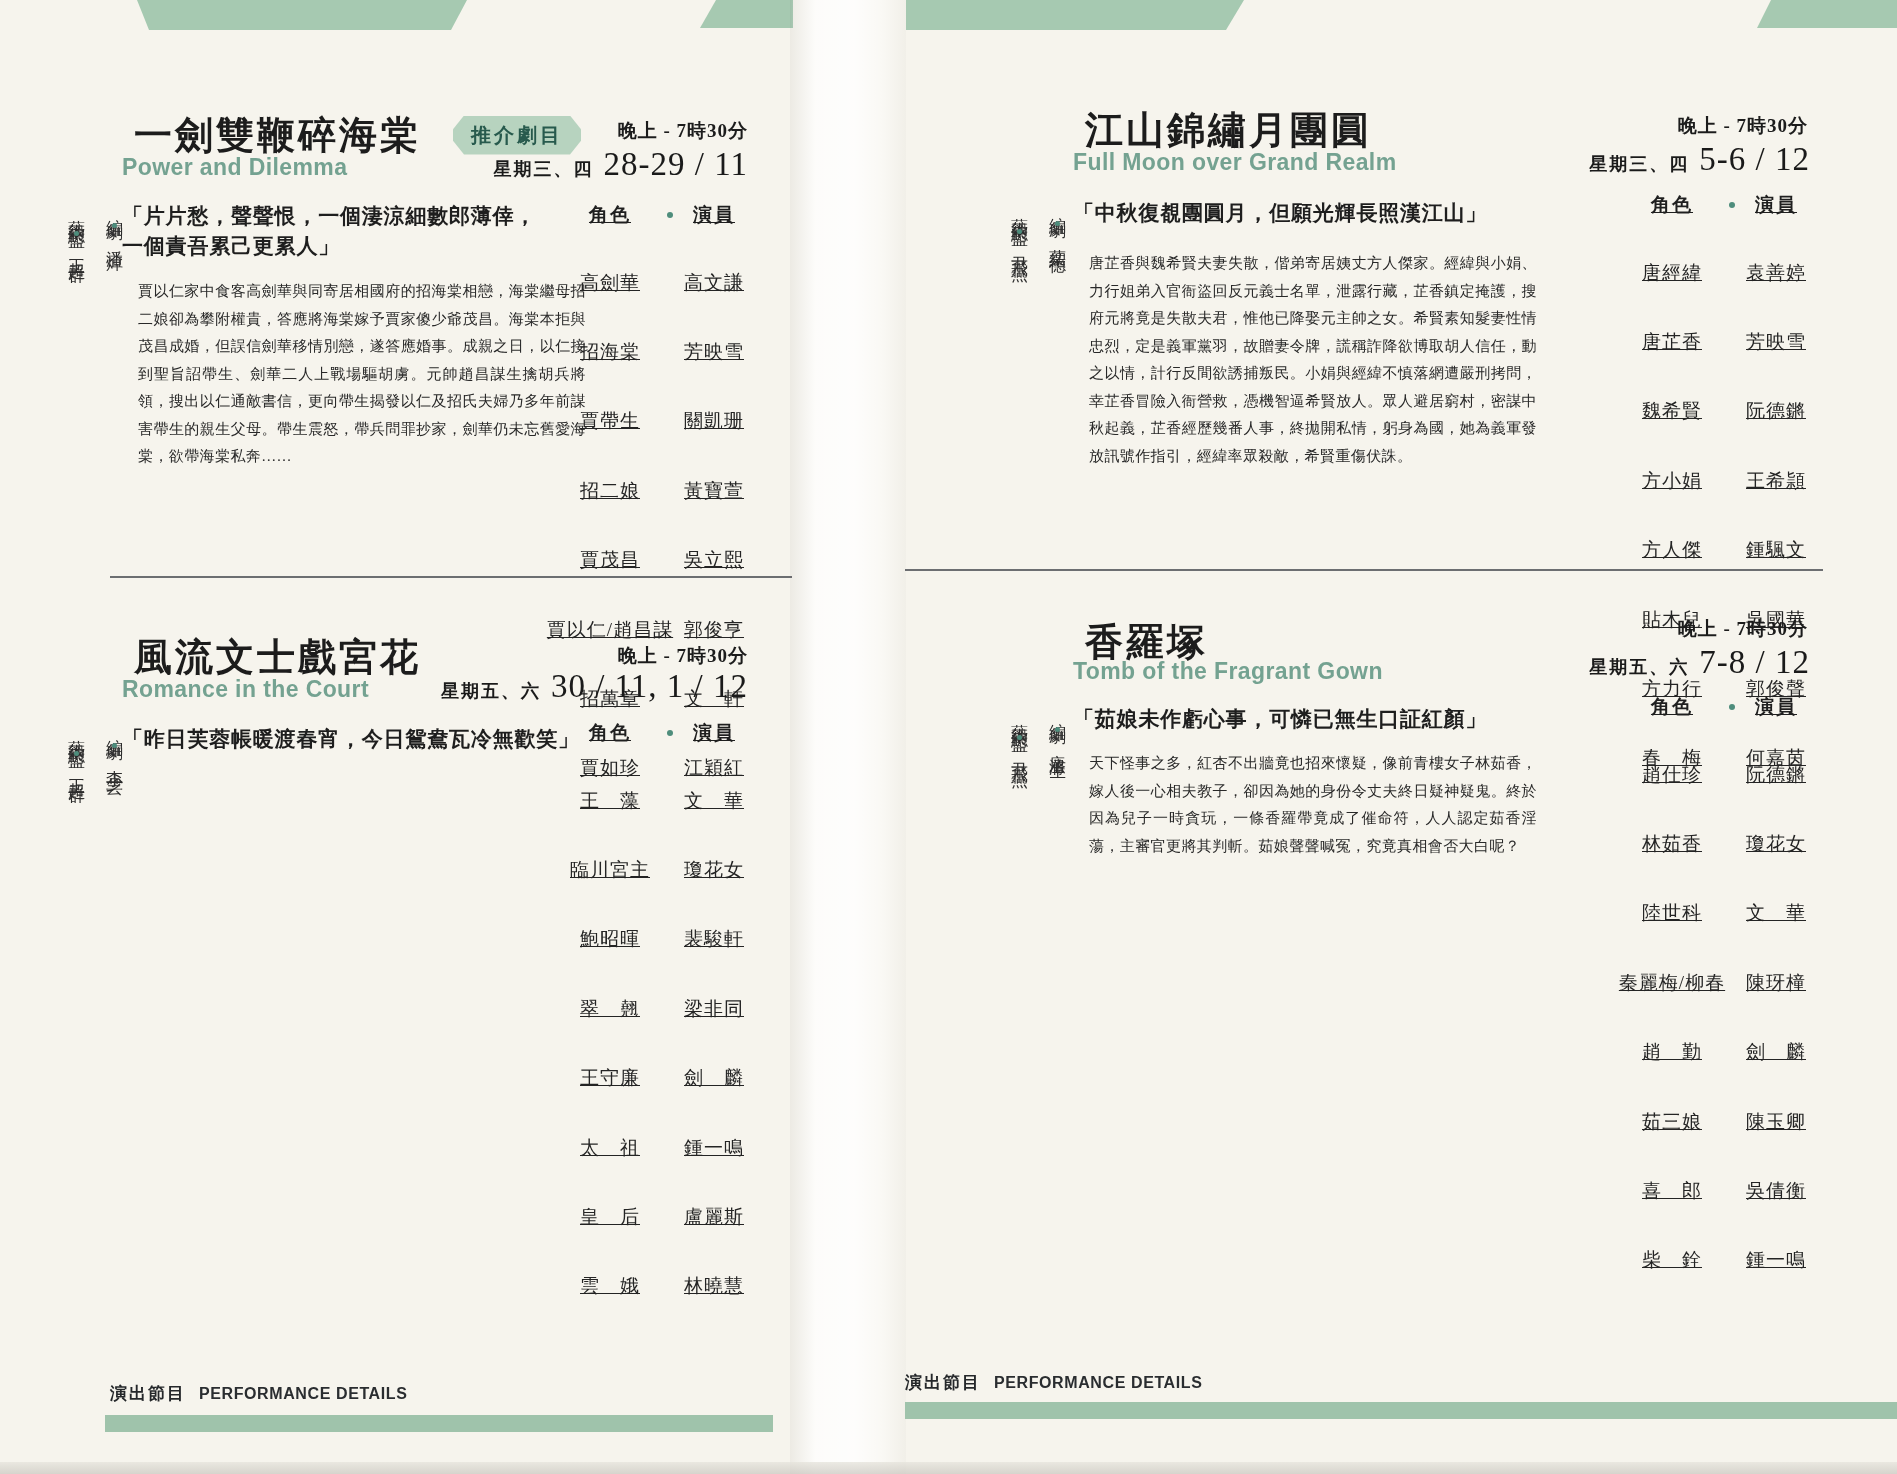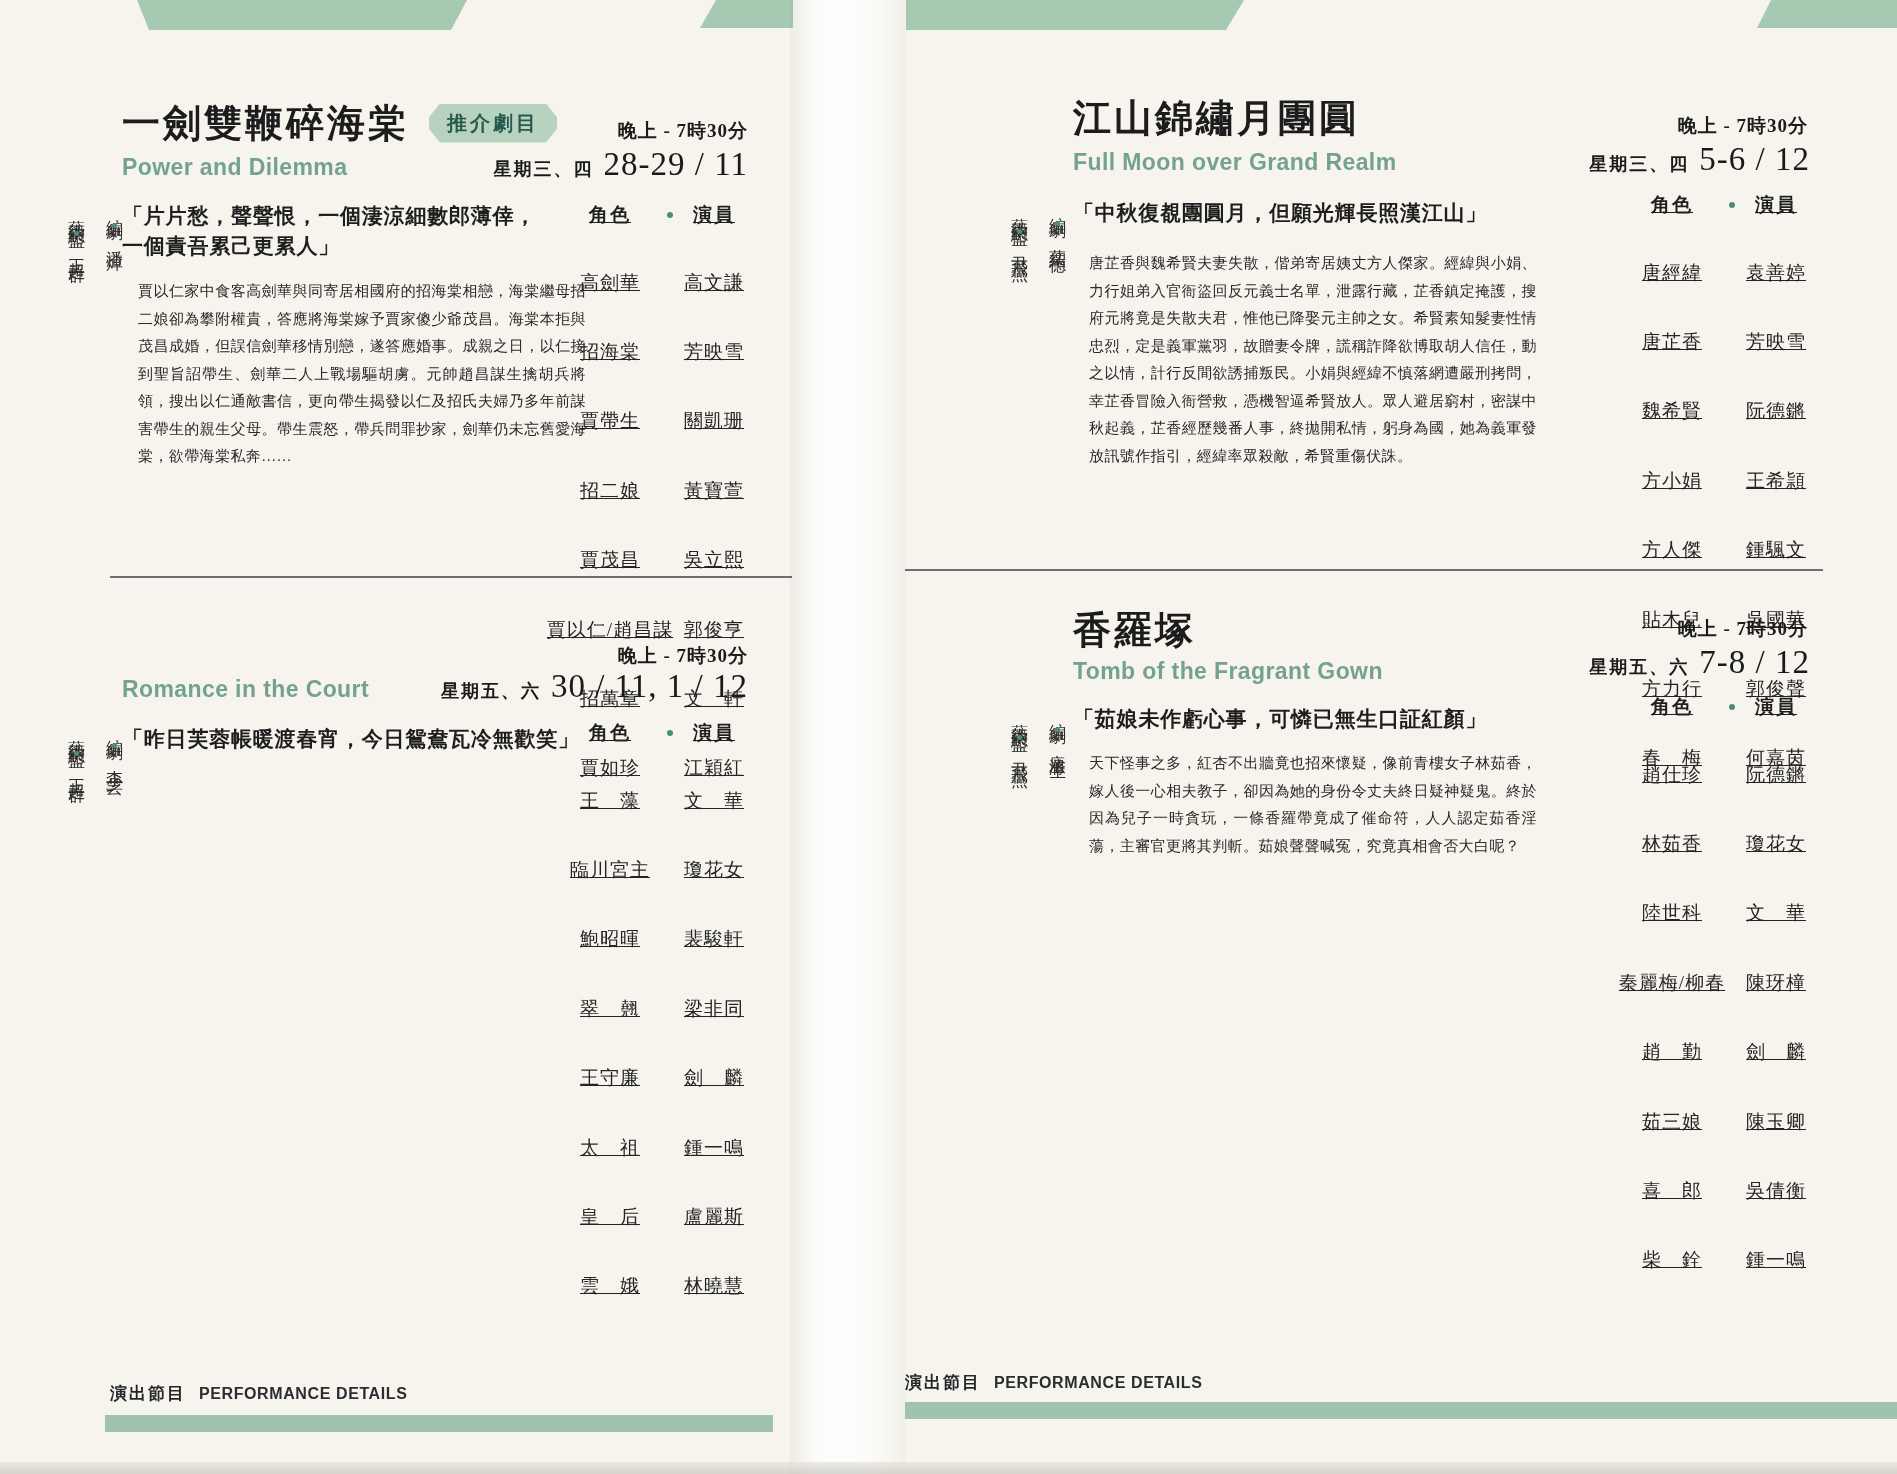--- a/index.html
+++ b/index.html
@@ -19,21 +19,21 @@
   .page-edge{position:absolute;left:0;width:100%;background:linear-gradient(180deg,#e6e4dc,#ccc9c2);opacity:.75;}
   .perf{position:absolute;inset:0;}
   .credits{
     position:absolute;writing-mode:vertical-rl;text-orientation:upright;
     font-size:17px;letter-spacing:4px;font-weight:500;color:#2c2c2c;white-space:nowrap;
   }
   .credit-col{margin-left:15px;}
   .cdot{display:inline-block;width:5px;height:5px;border-radius:50%;
     background:var(--dot-green,#4e8d7c);margin:9px 0;}
   .titlebox{position:absolute;display:flex;align-items:center;gap:20px;white-space:nowrap;}
-  .title-zh{font-size:38px;font-weight:700;letter-spacing:3px;color:#1c1c1c;line-height:46px;margin:0;}
+  .title-zh{font-size:38px;font-weight:700;letter-spacing:3px;color:#1c1c1c;line-height:46px;margin:12px;}
   .badge{
     font-size:20px;font-weight:700;letter-spacing:3px;
     color:var(--badge-text,#275a4d);background:var(--badge-bg,#b7d3bf);
     padding:6px 18px;
     clip-path:polygon(11px 0,calc(100% - 11px) 0,100% 35%,100% 65%,calc(100% - 11px) 100%,11px 100%,0 65%,0 35%);
   }
   .title-en{
     position:absolute;font-family:"Liberation Sans","DejaVu Sans",sans-serif;
     font-size:23px;font-weight:700;letter-spacing:.4px;
     color:var(--accent-green,#74a291);white-space:nowrap;
@@ -157,20 +157,23 @@
   <section class="perf">
     <div class="credits" style="left:50px;top:726px">
         <div class="credit-col">
         <span class="credit-label">編劇</span><span class="cdot"></span><span class="credit-name">李少芸</span>
       </div>
         <div class="credit-col">
         <span class="credit-label">藝術總監</span><span class="cdot"></span><span class="credit-name">王超群</span>
       </div>
       </div>
 
+    <div class="titlebox" style="left:122px;top:622px">
+      <h1 class="title-zh">風流文士戲宮花</h1>
+    </div>
     <div class="title-en" style="left:122px;top:676px">Romance in the Court</div>
 
     <div class="time" style="left:430px;top:643px;width:318px">晚上 - 7時30分</div>
     <div class="dateline" style="left:400px;top:668px;width:348px">
       <span class="weekday">星期五、六</span><span class="dates">30 / 11, 1 / 12</span>
     </div>
 
     <div class="quote" style="left:122px;top:724px">
         <div class="quote-line">「昨日芙蓉帳暖渡春宵，今日鴛鴦瓦冷無歡笑」</div>
       </div>

